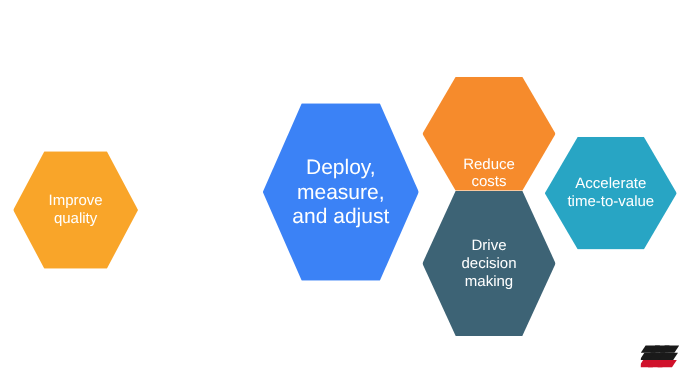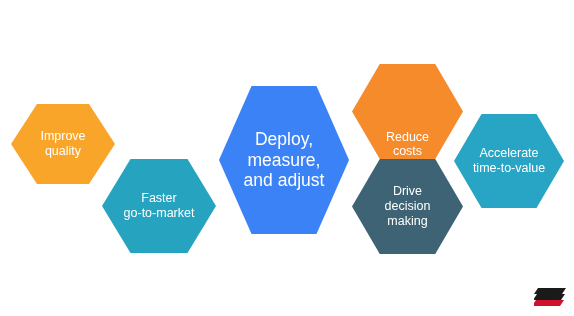--- a/index.html
+++ b/index.html
@@ -37,41 +37,41 @@
   }
   .hex .label {
     display: block;
     width: 100%;
     padding: 0 2px;
     white-space: pre-line;
   }
 
   
   #hex-improve-quality {
-    left: 11px;  top: 104px; width: 104px; height: 80px;
+    left: 11px;  top: 126px; width: 104px; height: 98px;
     font-size: 12.5px;
   }
   #hex-experiment-innovate {
     left: 102px; top: 61px;  width: 114px; height: 97px;
     font-size: 12.5px;
   }
   #hex-faster-gtm {
     left: 102px; top: 159px; width: 114px; height: 94px;
     font-size: 12.5px;
   }
   #hex-deploy-measure-adjust {
     left: 219px; top: 86px;  width: 130px; height: 148px;
     font-size: 17.5px;
   }
   #hex-reduce-costs {
     left: 352px; top: 64px;  width: 111px; height: 95px;
     font-size: 12.5px;
   }
   #hex-drive-decision-making {
-    left: 352px; top: 159px; width: 111px; height: 95px;
+    left: 352px; top: 159px; width: 111px; height: 121px;
     font-size: 12.5px;
   }
   #hex-accelerate-ttv {
     left: 454px; top: 114px; width: 110px; height: 94px;
     font-size: 12.5px;
   }
 
   
   #brand-logo {
     position: absolute;
@@ -86,24 +86,20 @@
 <body>
 
 <div id="canvas" style="background-color: rgb(255, 255, 255);">
 
   <div class="hex" id="hex-improve-quality" style="background-color: rgb(249, 165, 41); color: rgb(255, 255, 255);">
     <span class="label">Improve
 quality</span>
   </div>
 
 
-  <div class="hex" id="hex-faster-gtm" style="background-color: rgb(38, 163, 191); color: rgb(255, 255, 255);">
-    <span class="label">Faster
-go-to-market</span>
-  </div>
 
   <div class="hex" id="hex-deploy-measure-adjust" style="background-color: #3b82f6; color: rgb(255, 255, 255);">
     <span class="label">Deploy,
 measure,
 and adjust</span>
   </div>
 
   <div class="hex" id="hex-reduce-costs" style="background-color: rgb(246, 139, 44); color: rgb(255, 255, 255); align-items: flex-end;">
     <span class="label">Reduce
 costs</span>

